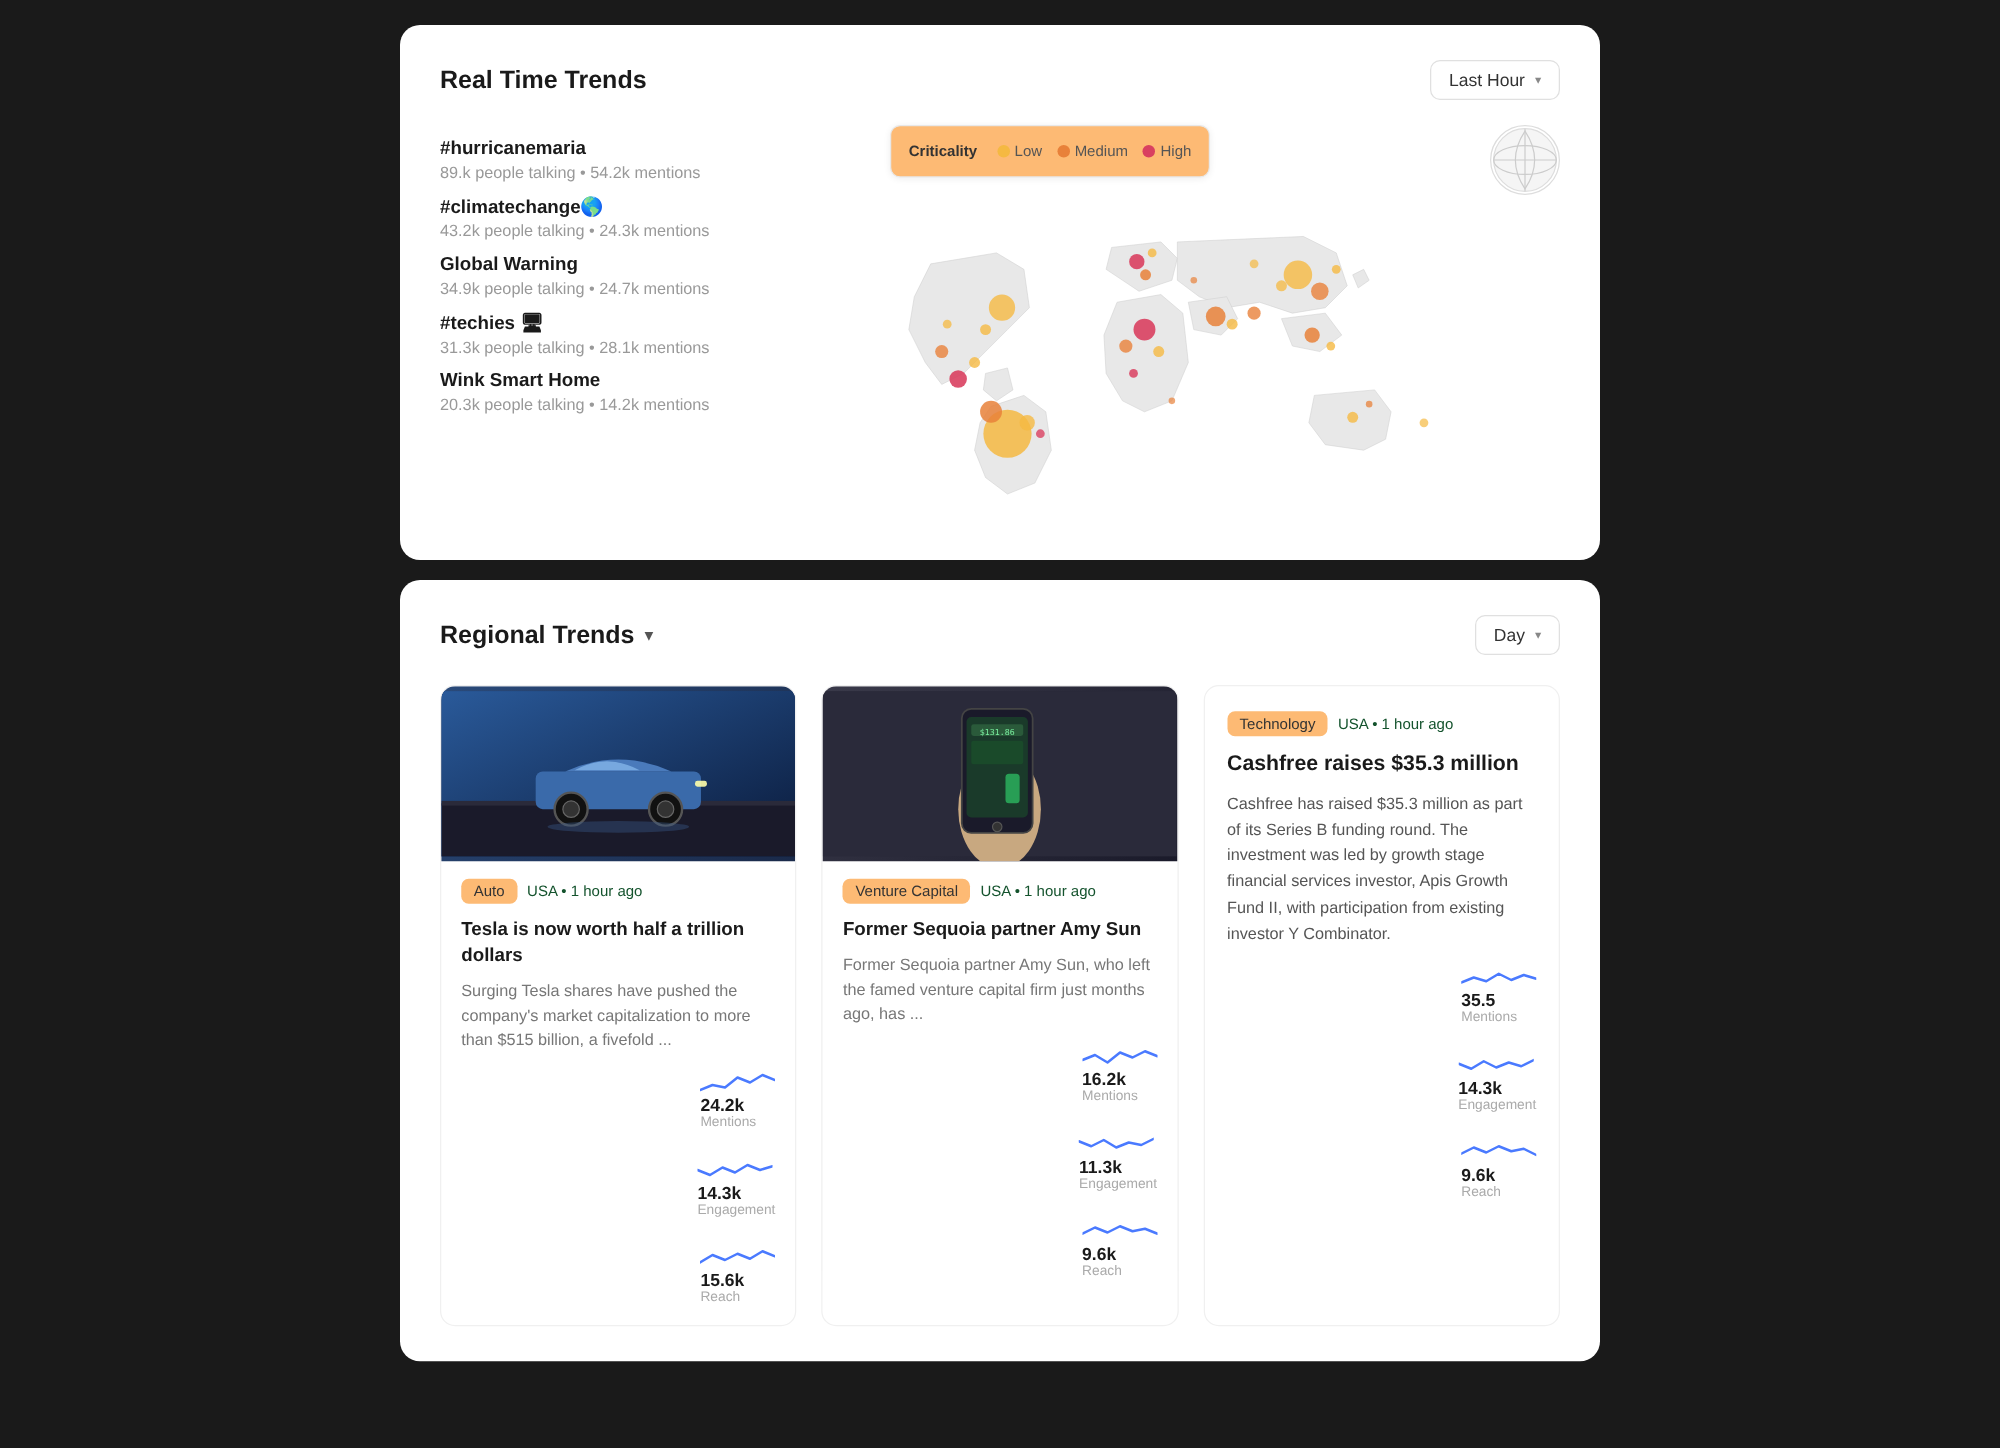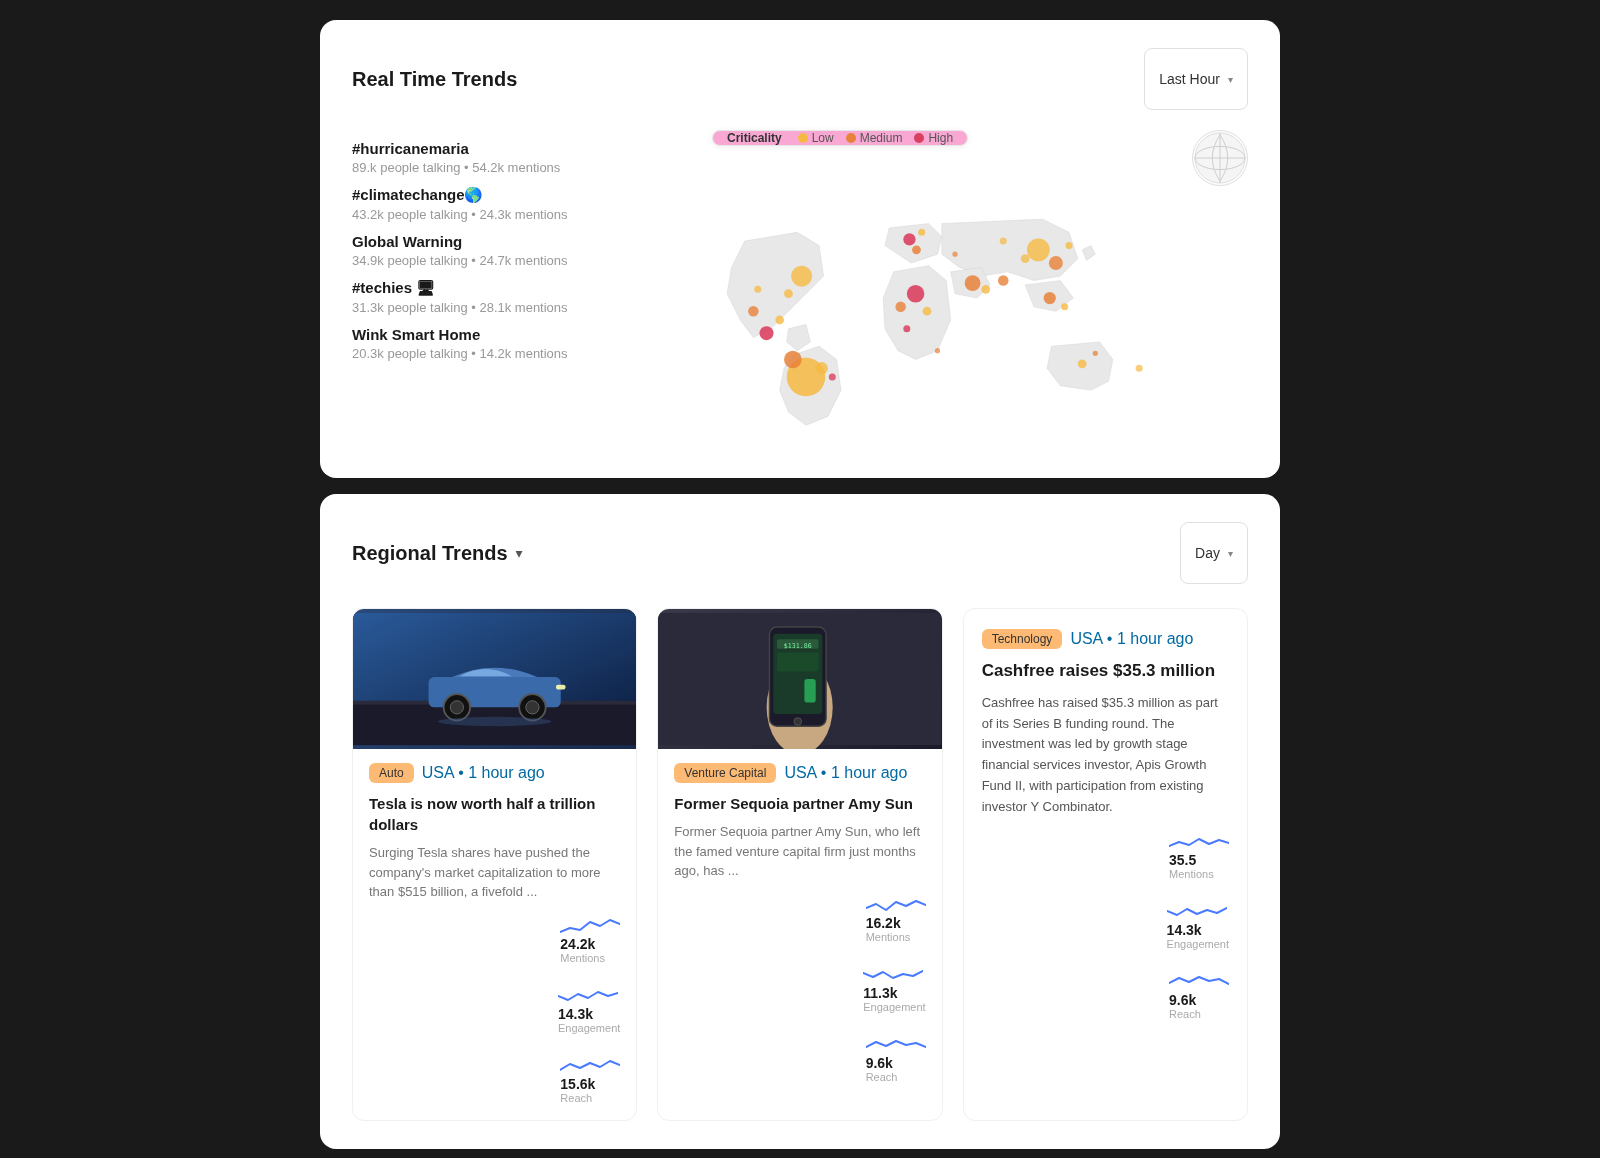--- a/index.html
+++ b/index.html
@@ -35,21 +35,21 @@
       font-weight: 700;
       color: #1a1a1a;
     }
 
     .dropdown-btn {
       display: flex;
       align-items: center;
       gap: 8px;
       border: 1px solid #e0e0e0;
       border-radius: 8px;
-      padding: 22px 14px;
+      padding: 7px 14px;
       font-size: 14px;
       color: #333;
       background: #fff;
       cursor: pointer;
     }
 
     .dropdown-btn .chevron {
       font-size: 10px;
       color: #888;
     }
@@ -82,24 +82,24 @@
     .map-area {
       flex: 1;
       position: relative;
       min-height: 320px;
     }
 
     .legend-box {
       position: absolute;
       top: 0;
       left: 20px;
-      background: #f9a8d4;
+      background: #fdba74;
       border: 1px solid #e8e8e8;
       border-radius: 8px;
-      padding: 0 14px;
+      padding: 13px 14px;
       display: flex;
       align-items: center;
       gap: 12px;
       font-size: 12px;
       color: #555;
       box-shadow: 0 1px 6px rgba(0,0,0,0.07);
       z-index: 10;
     }
 
     .legend-title {
@@ -210,22 +210,22 @@
     .tag-badge {
       background: #fdba74;
       border-radius: 6px;
       padding: 3px 10px;
       font-size: 12px;
       font-weight: 500;
       color: #333;
     }
 
     .news-meta {
-      font-size: 16px;
-      color: #0369a1;
+      font-size: 12px;
+      color: #14532d;
     }
 
     .news-title {
       font-size: 15px;
       font-weight: 700;
       color: #1a1a1a;
       line-height: 1.4;
       margin-bottom: 8px;
     }
 

